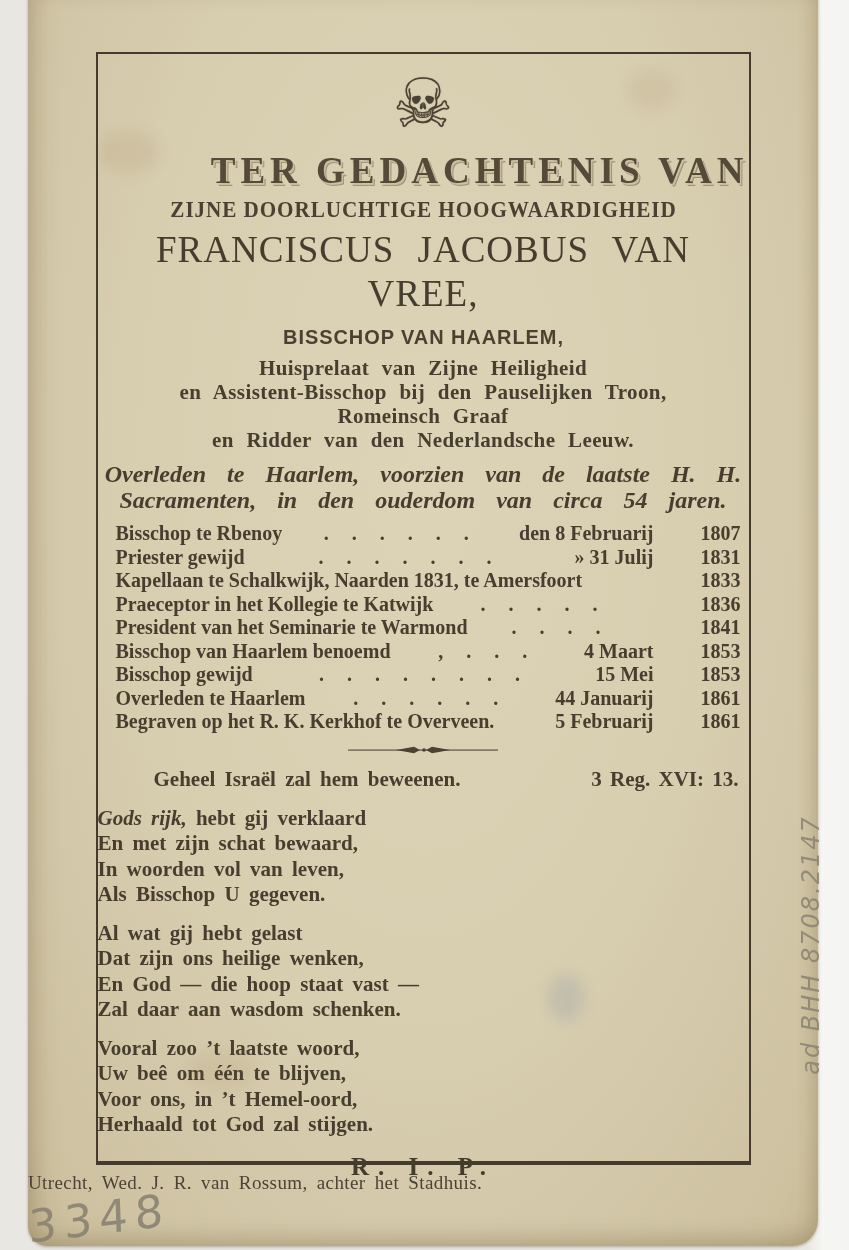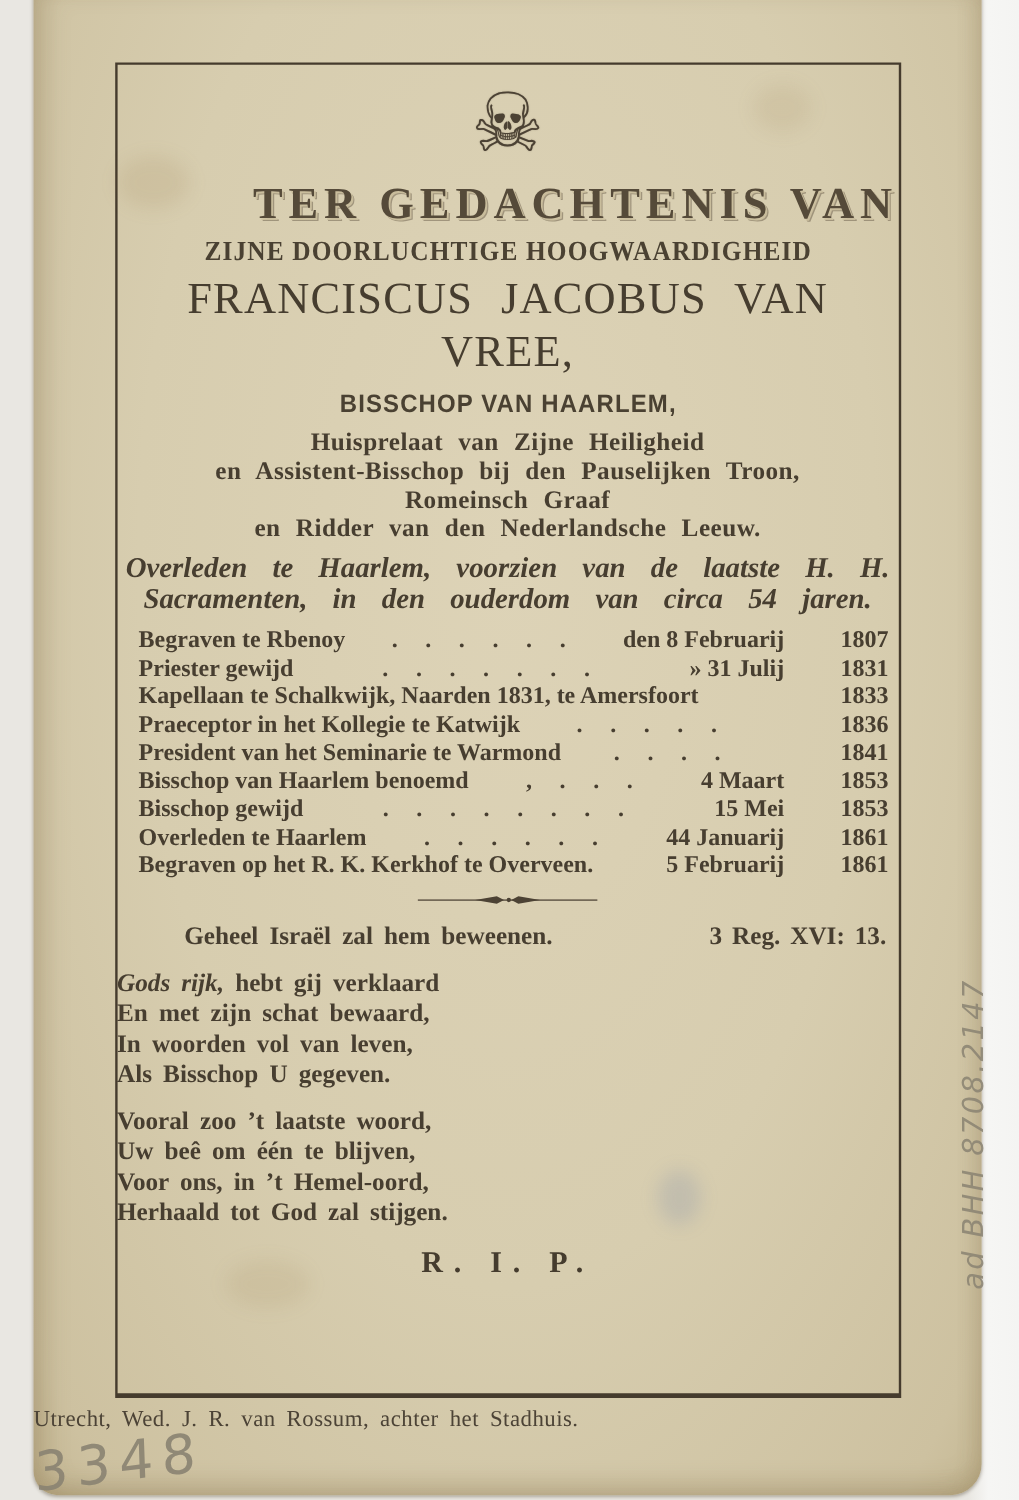--- a/index.html
+++ b/index.html
@@ -96,21 +96,21 @@
         <div>en Ridder van den Nederlandsche Leeuw.</div>
       </div>
 
       <div class="notice">
         <div>Overleden te Haarlem, voorzien van de laatste H. H.</div>
         <div>Sacramenten, in den ouderdom van circa 54 jaren.</div>
       </div>
 
       <div class="timeline">
         <div class="trow">
-          <span class="tlabel">Begraven te Rbenoy</span>
+          <span class="tlabel">Bisschop te Rbenoy</span>
           <span class="tdots">. . . . . .</span>
           <span class="tdate">den 8 Februarij</span>
           <span class="tyear">1807</span>
         </div>
         <div class="trow">
           <span class="tlabel">Priester gewijd</span>
           <span class="tdots">. . . . . . .</span>
           <span class="tdate">» 31 Julij</span>
           <span class="tyear">1831</span>
         </div>
@@ -173,20 +173,26 @@
       </div>
 
       <div class="poem">
         <div class="stanza">
           <div class="pline"><span class="ital">Gods rijk,</span><span> hebt gij verklaard</span></div>
           <div class="pline">En met zijn schat bewaard,</div>
           <div class="pline">In woorden vol van leven,</div>
           <div class="pline">Als Bisschop U gegeven.</div>
         </div>
         <div class="stanza">
+          <div class="pline">Al wat gij hebt gelast</div>
+          <div class="pline">Dat zijn ons heilige wenken,</div>
+          <div class="pline">En God — die hoop staat vast —</div>
+          <div class="pline">Zal daar aan wasdom schenken.</div>
+        </div>
+        <div class="stanza">
           <div class="pline">Vooral zoo ’t laatste woord,</div>
           <div class="pline">Uw beê om één te blijven,</div>
           <div class="pline">Voor ons, in ’t Hemel-oord,</div>
           <div class="pline">Herhaald tot God zal stijgen.</div>
         </div>
       </div>
 
       <div class="rip">R. I. P.</div>
     </div>
 

